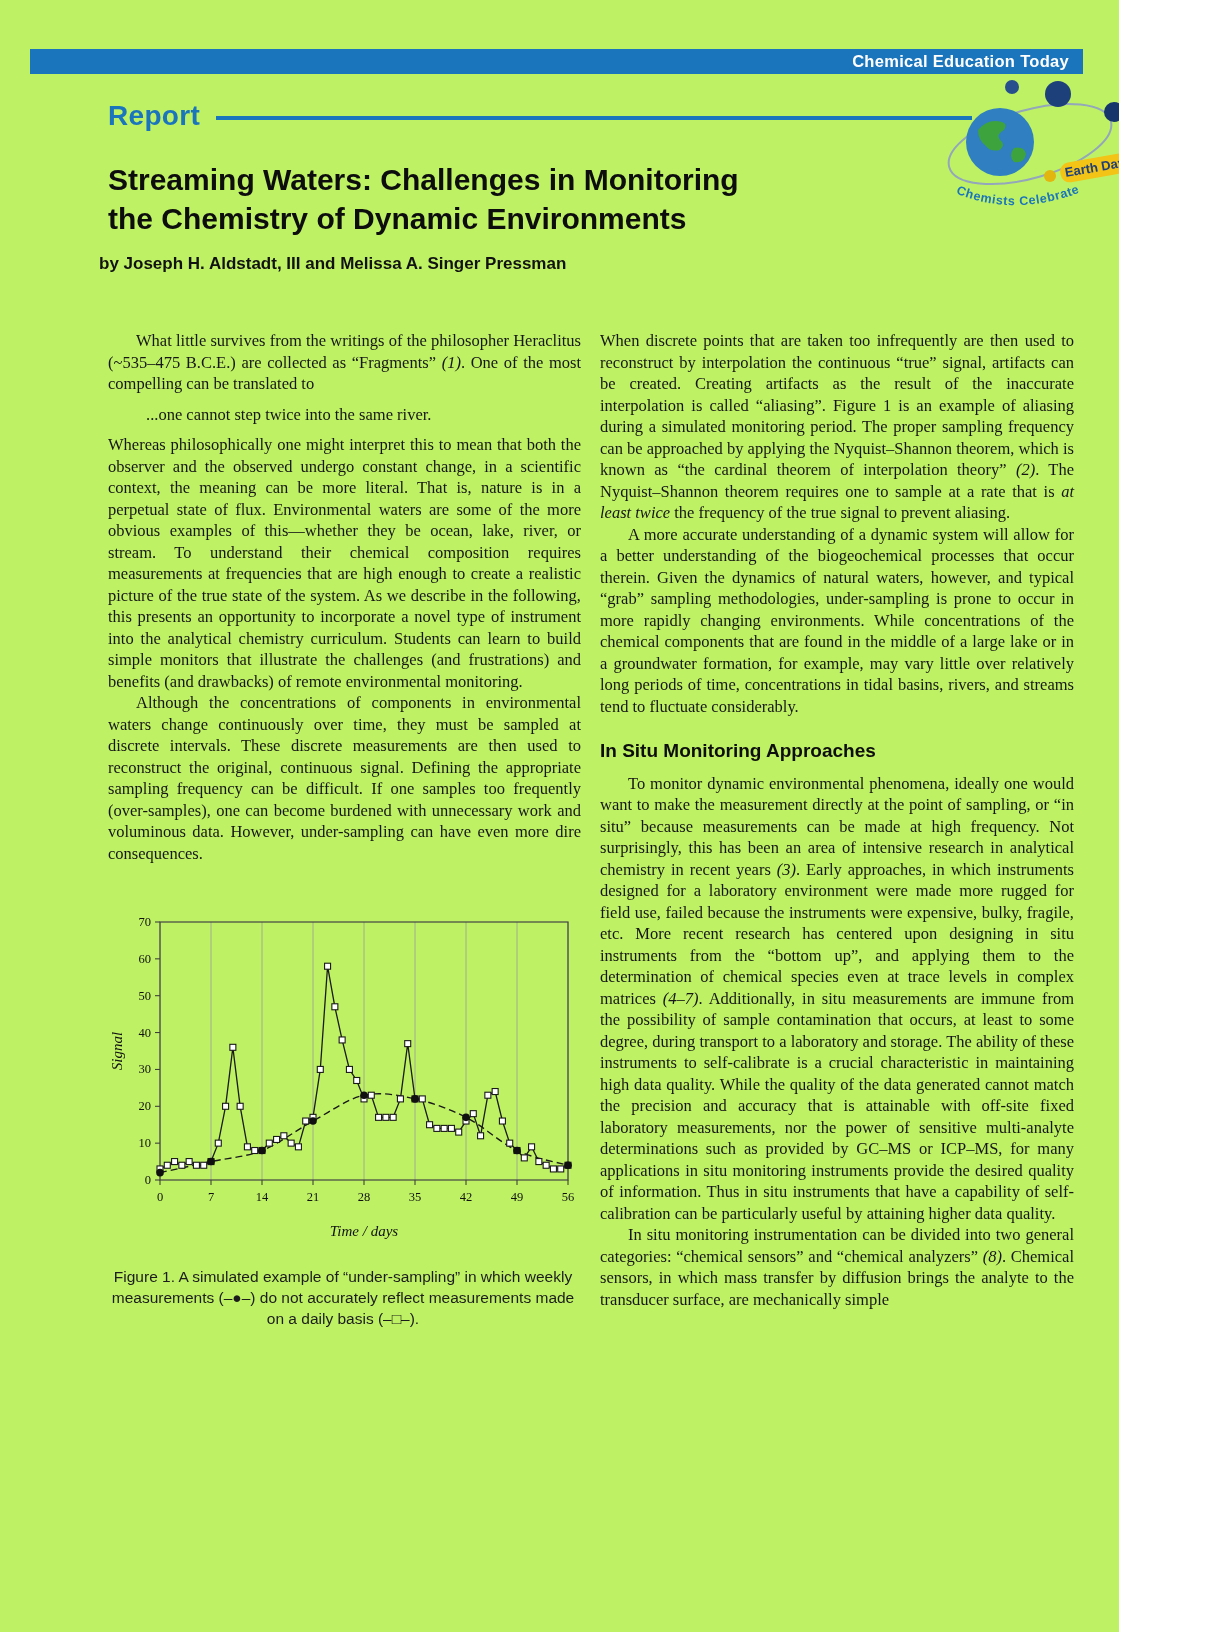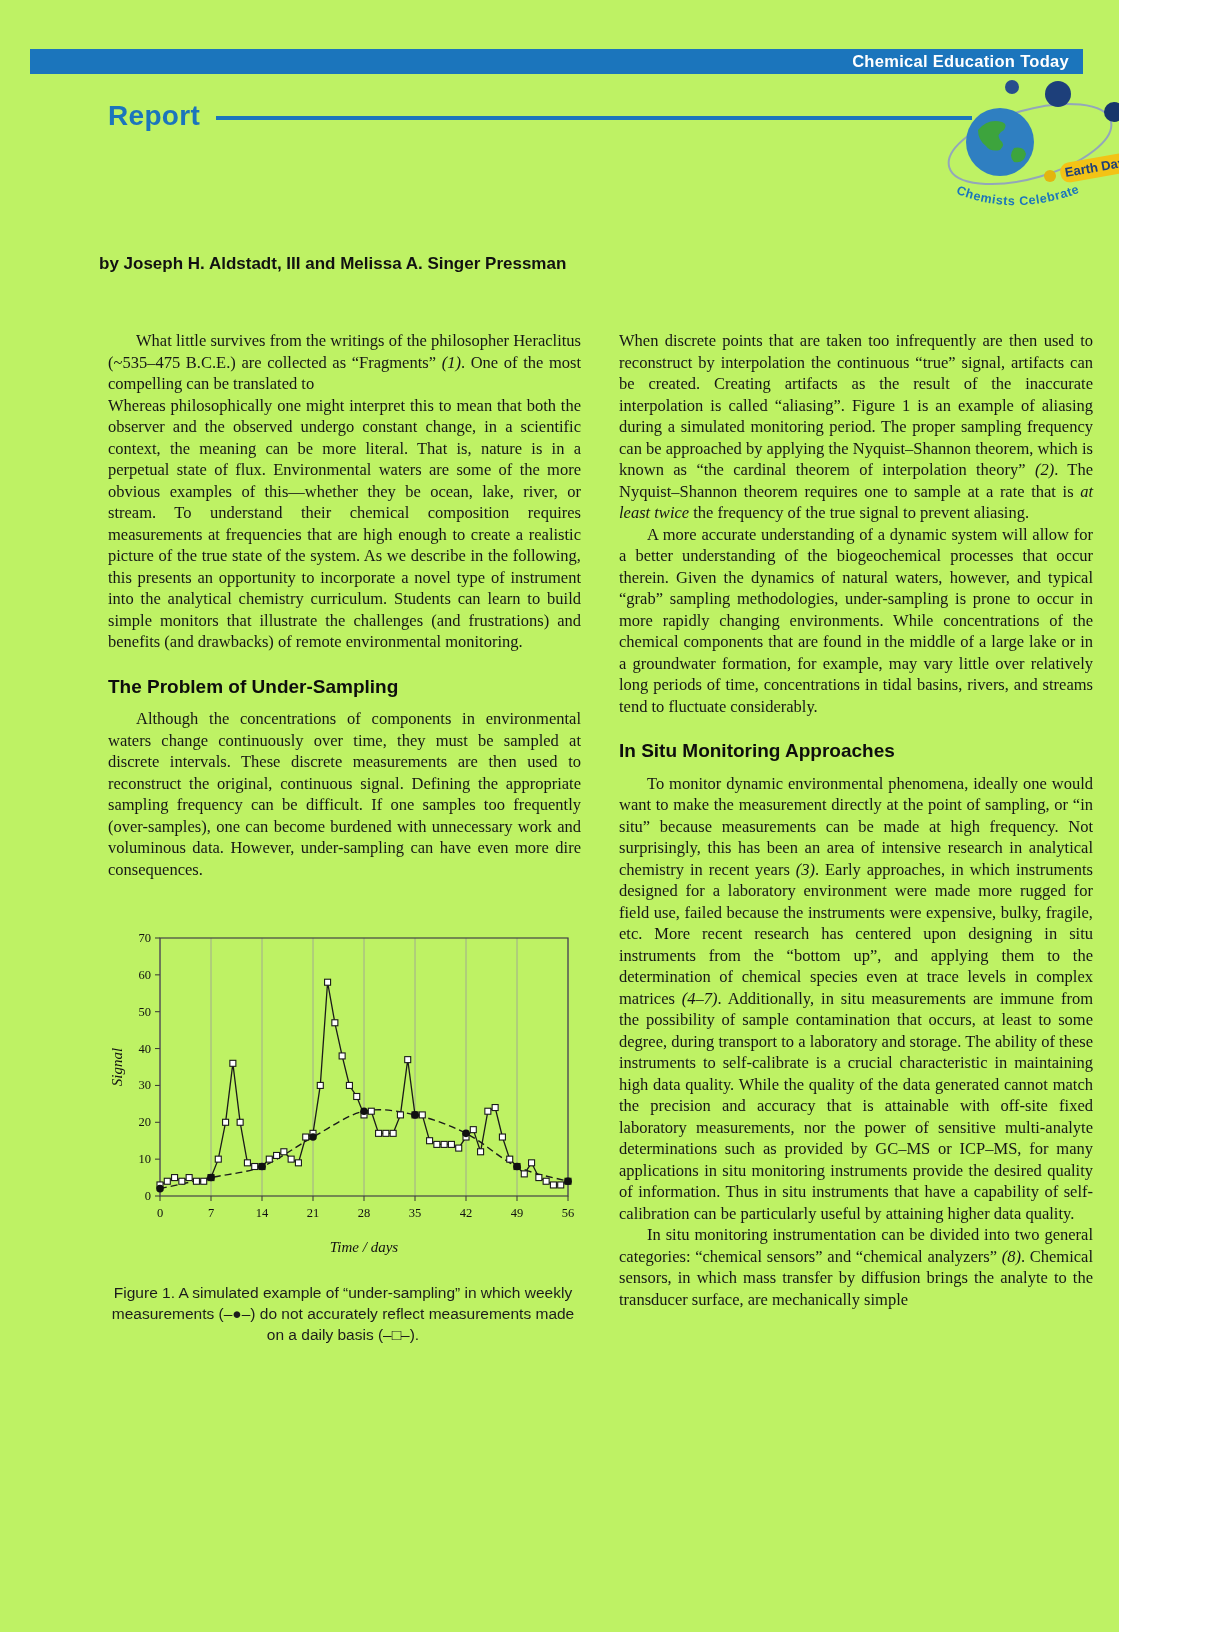--- a/index.html
+++ b/index.html
@@ -35,21 +35,21 @@
     font-family:"Liberation Sans", sans-serif; font-weight:bold; font-size:17px; color:#111;
   }
   
   .logo { position:absolute; left:938px; top:72px; }
   .logo-chem { font-family:"Liberation Sans", sans-serif; font-weight:bold; font-size:12.5px; fill:#1b75bc; letter-spacing:.6px; }
   .logo-earth-text { font-family:"Liberation Sans", sans-serif; font-weight:bold; font-size:13px; fill:#1d3f7a; }
   
   .col { position:absolute; top:330px; font-size:16.5px; line-height:21.5px; }
   .col p { text-align:justify; }
   .col-left  { left:108px; width:473px; }
-  .col-right { left:619px; width:474px; }
+  .col-right { left:600px; width:474px; }
   .indent { text-indent:28px; }
   .quote { margin:9px 0 9px 38px; text-align:left !important; }
   .shead {
     font-family:"Liberation Sans", sans-serif; font-weight:bold; font-size:19px;
     color:#0d0d0d; margin:23px 0 11px 0;
   }
   
   .fig { display:block; margin-top:46px; }
   .caption {
     font-family:"Liberation Sans", sans-serif; font-size:15.5px; line-height:21px;
@@ -98,27 +98,31 @@
     <path d="M76 76 q10 -2 12 6 q-2 10 -12 8 q-6 -6 0 -14z" fill="#3da43d"></path>
     <circle cx="112" cy="104" r="6" fill="#e3b50f"></circle>
     <g transform="rotate(-10 156 96)">
       <rect x="122" y="86" width="70" height="20" rx="9" fill="#f3c316"></rect>
       <text class="logo-earth-text" x="157" y="100" text-anchor="middle">Earth Day</text>
     </g>
     <path id="ccew-arc" d="M14 120 q76 32 158 -14" fill="none"></path>
     <text class="logo-chem"><textPath href="#ccew-arc" startOffset="4">Chemists Celebrate</textPath></text>
   </svg>
 
+  <h1 class="title">
+    <span>Streaming Waters: Challenges in Monitoring</span><br>
+    <span>the Chemistry of Dynamic Environments</span>
+  </h1>
 
   <div class="byline">by Joseph H. Aldstadt, III and Melissa A. Singer Pressman</div>
 
   <div class="col col-left">
     <p class="indent">What little survives from the writings of the philosopher Heraclitus (~535–475 B.C.E.) are collected as “Fragments” <span style="font-style: italic;">(1)</span>. One of the most compelling can be translated to</p>
+    <p class="quote">...one cannot step twice into the same river.</p>
     <p>Whereas philosophically one might interpret this to mean that both the observer and the observed undergo constant change, in a scientific context, the meaning can be more literal. That is, nature is in a perpetual state of flux. Environmental waters are some of the more obvious examples of this—whether they be ocean, lake, river, or stream. To understand their chemical composition requires measurements at frequencies that are high enough to create a realistic picture of the true state of the system. As we describe in the following, this presents an opportunity to incorporate a novel type of instrument into the analytical chemistry curriculum. Students can learn to build simple monitors that illustrate the challenges (and frustrations) and benefits (and drawbacks) of remote environmental monitoring.</p>
-    <h2 class="shead">The Problem of Under-Sampling</h2>
     <p class="indent">Although the concentrations of components in environmental waters change continuously over time, they must be sampled at discrete intervals. These discrete measurements are then used to reconstruct the original, continuous signal. Defining the appropriate sampling frequency can be difficult. If one samples too frequently (over-samples), one can become burdened with unnecessary work and voluminous data. However, under-sampling can have even more dire consequences.</p>
     <figure class="fig">
       <svg id="fig1-svg" width="470" height="334" viewBox="0 0 470 334">
           <line x1="52" y1="12" x2="52" y2="270" class="grid"></line>
           <line x1="52" y1="270" x2="52" y2="275" class="tick"></line>
           <text x="52" y="291" class="ticklab" text-anchor="middle">0</text>
           <line x1="103" y1="12" x2="103" y2="270" class="grid"></line>
           <line x1="103" y1="270" x2="103" y2="275" class="tick"></line>
           <text x="103" y="291" class="ticklab" text-anchor="middle">7</text>
           <line x1="154" y1="12" x2="154" y2="270" class="grid"></line>

